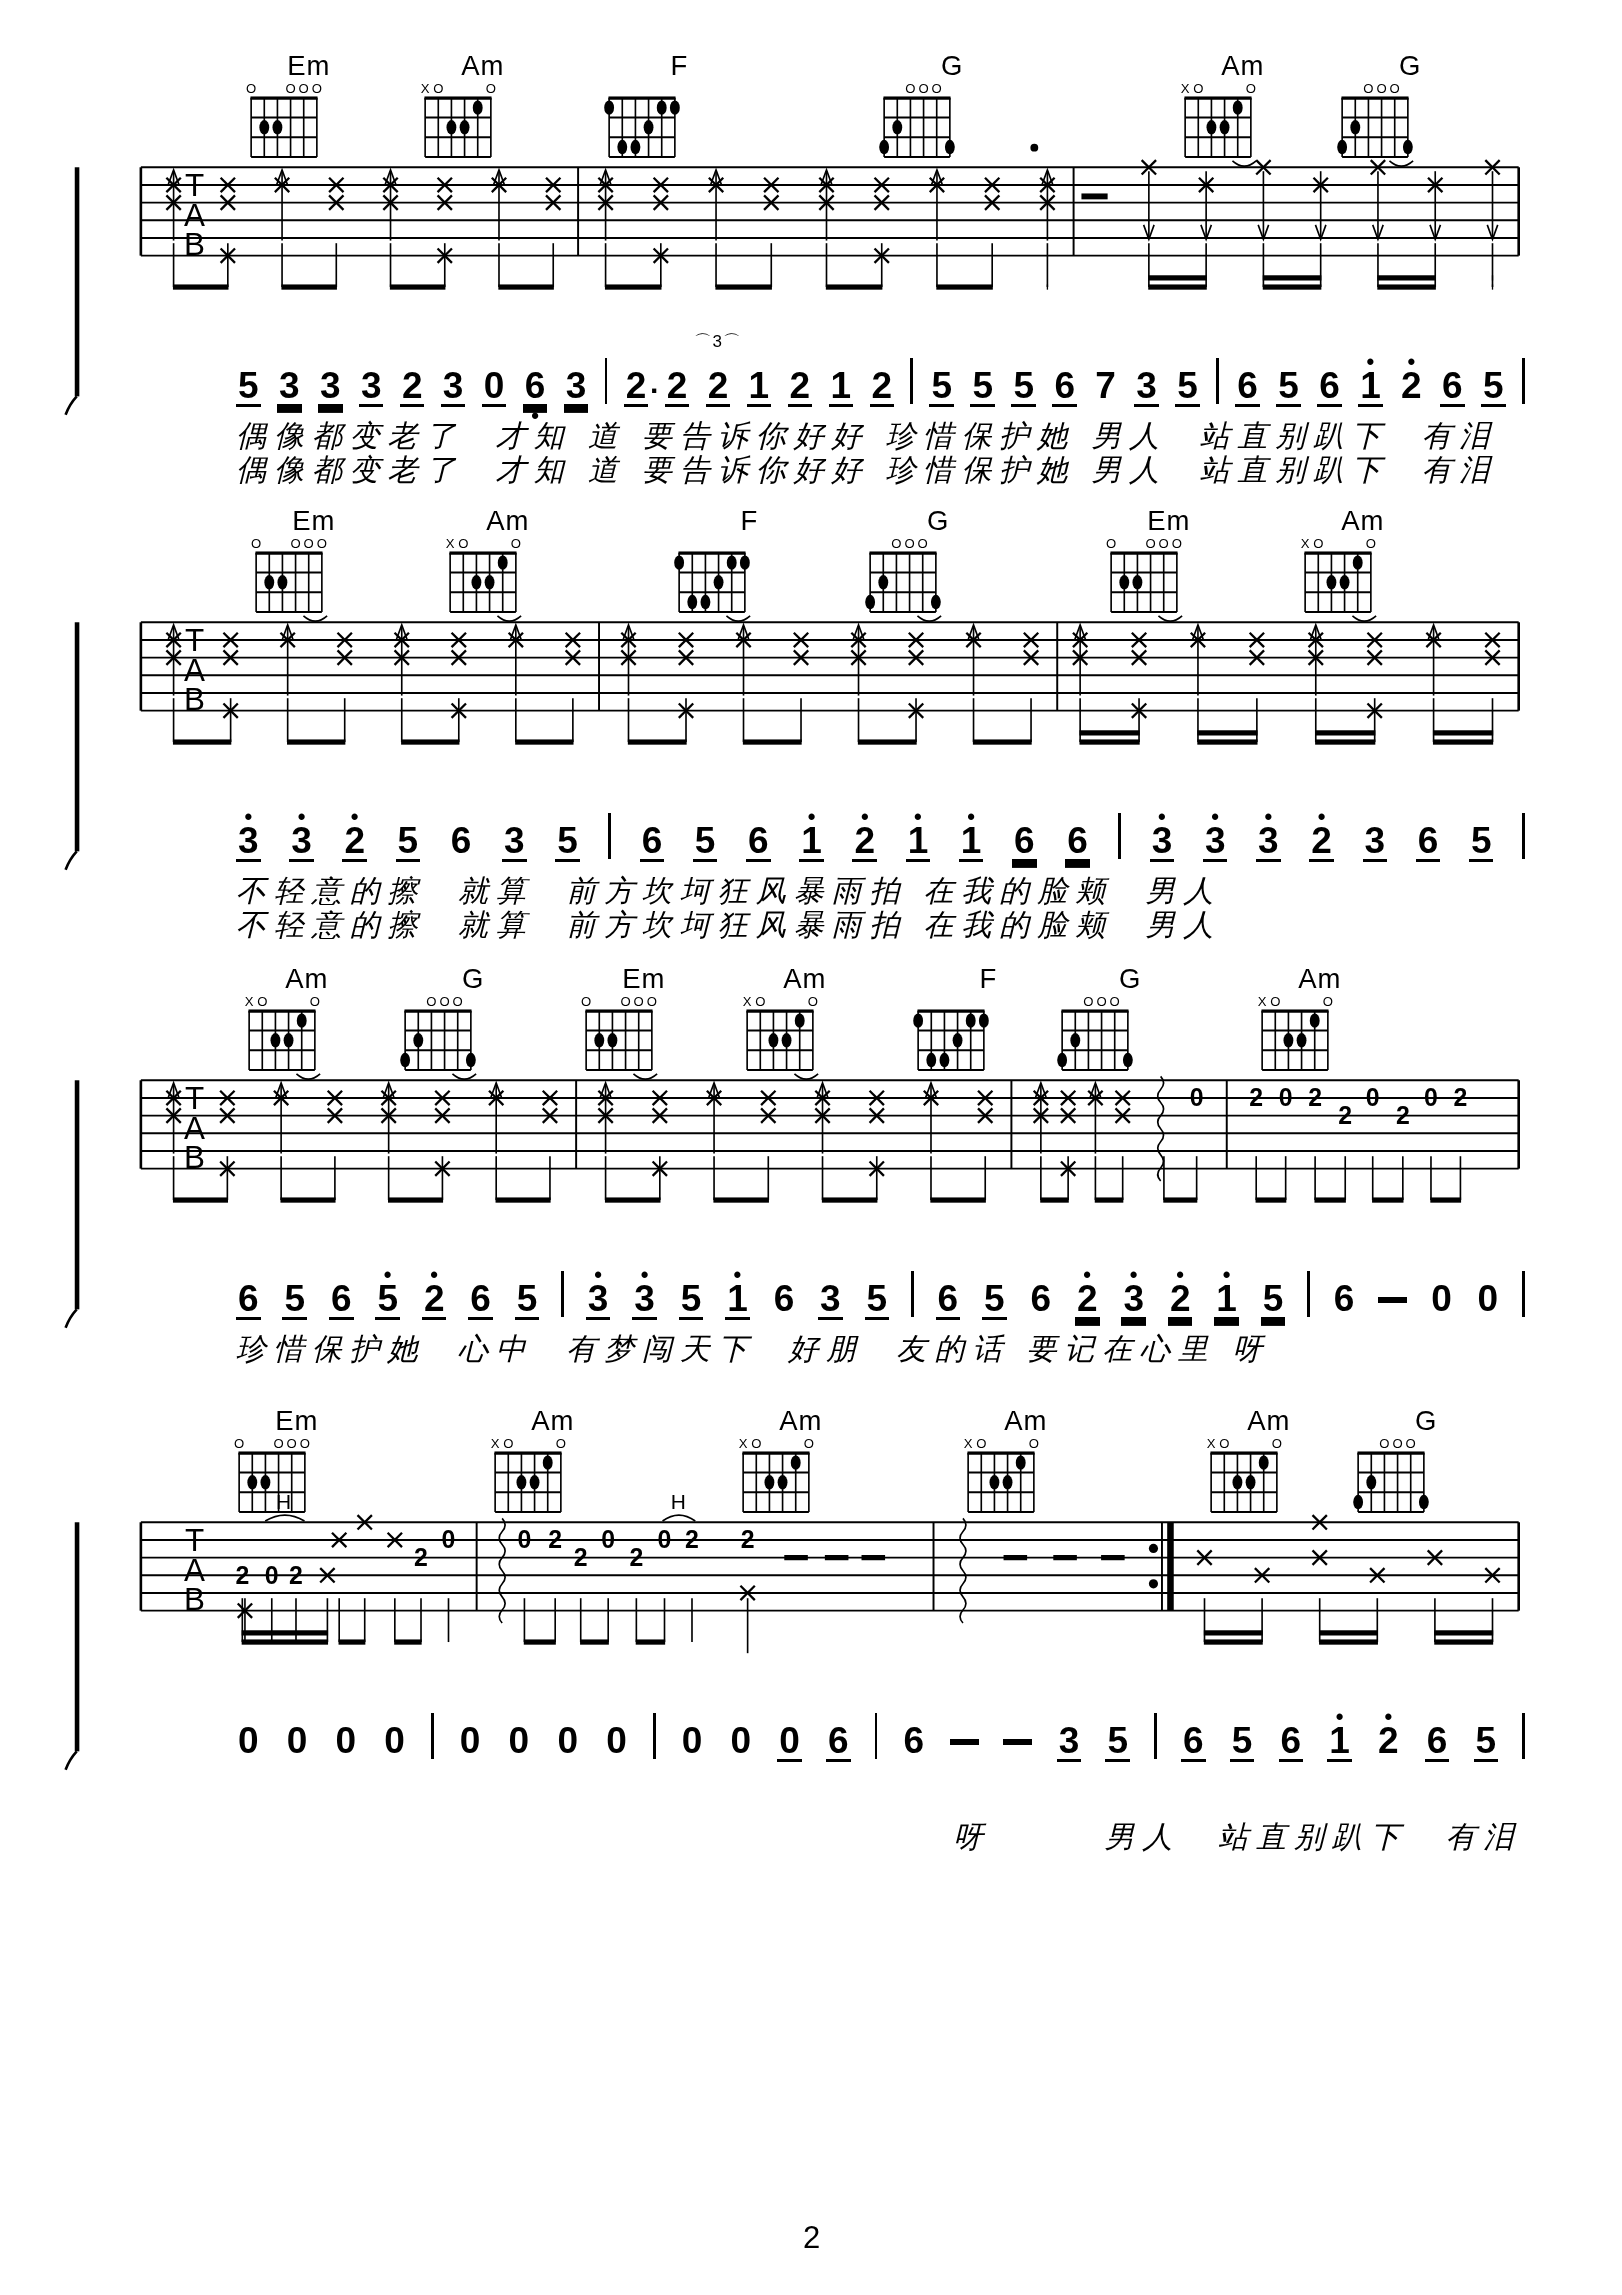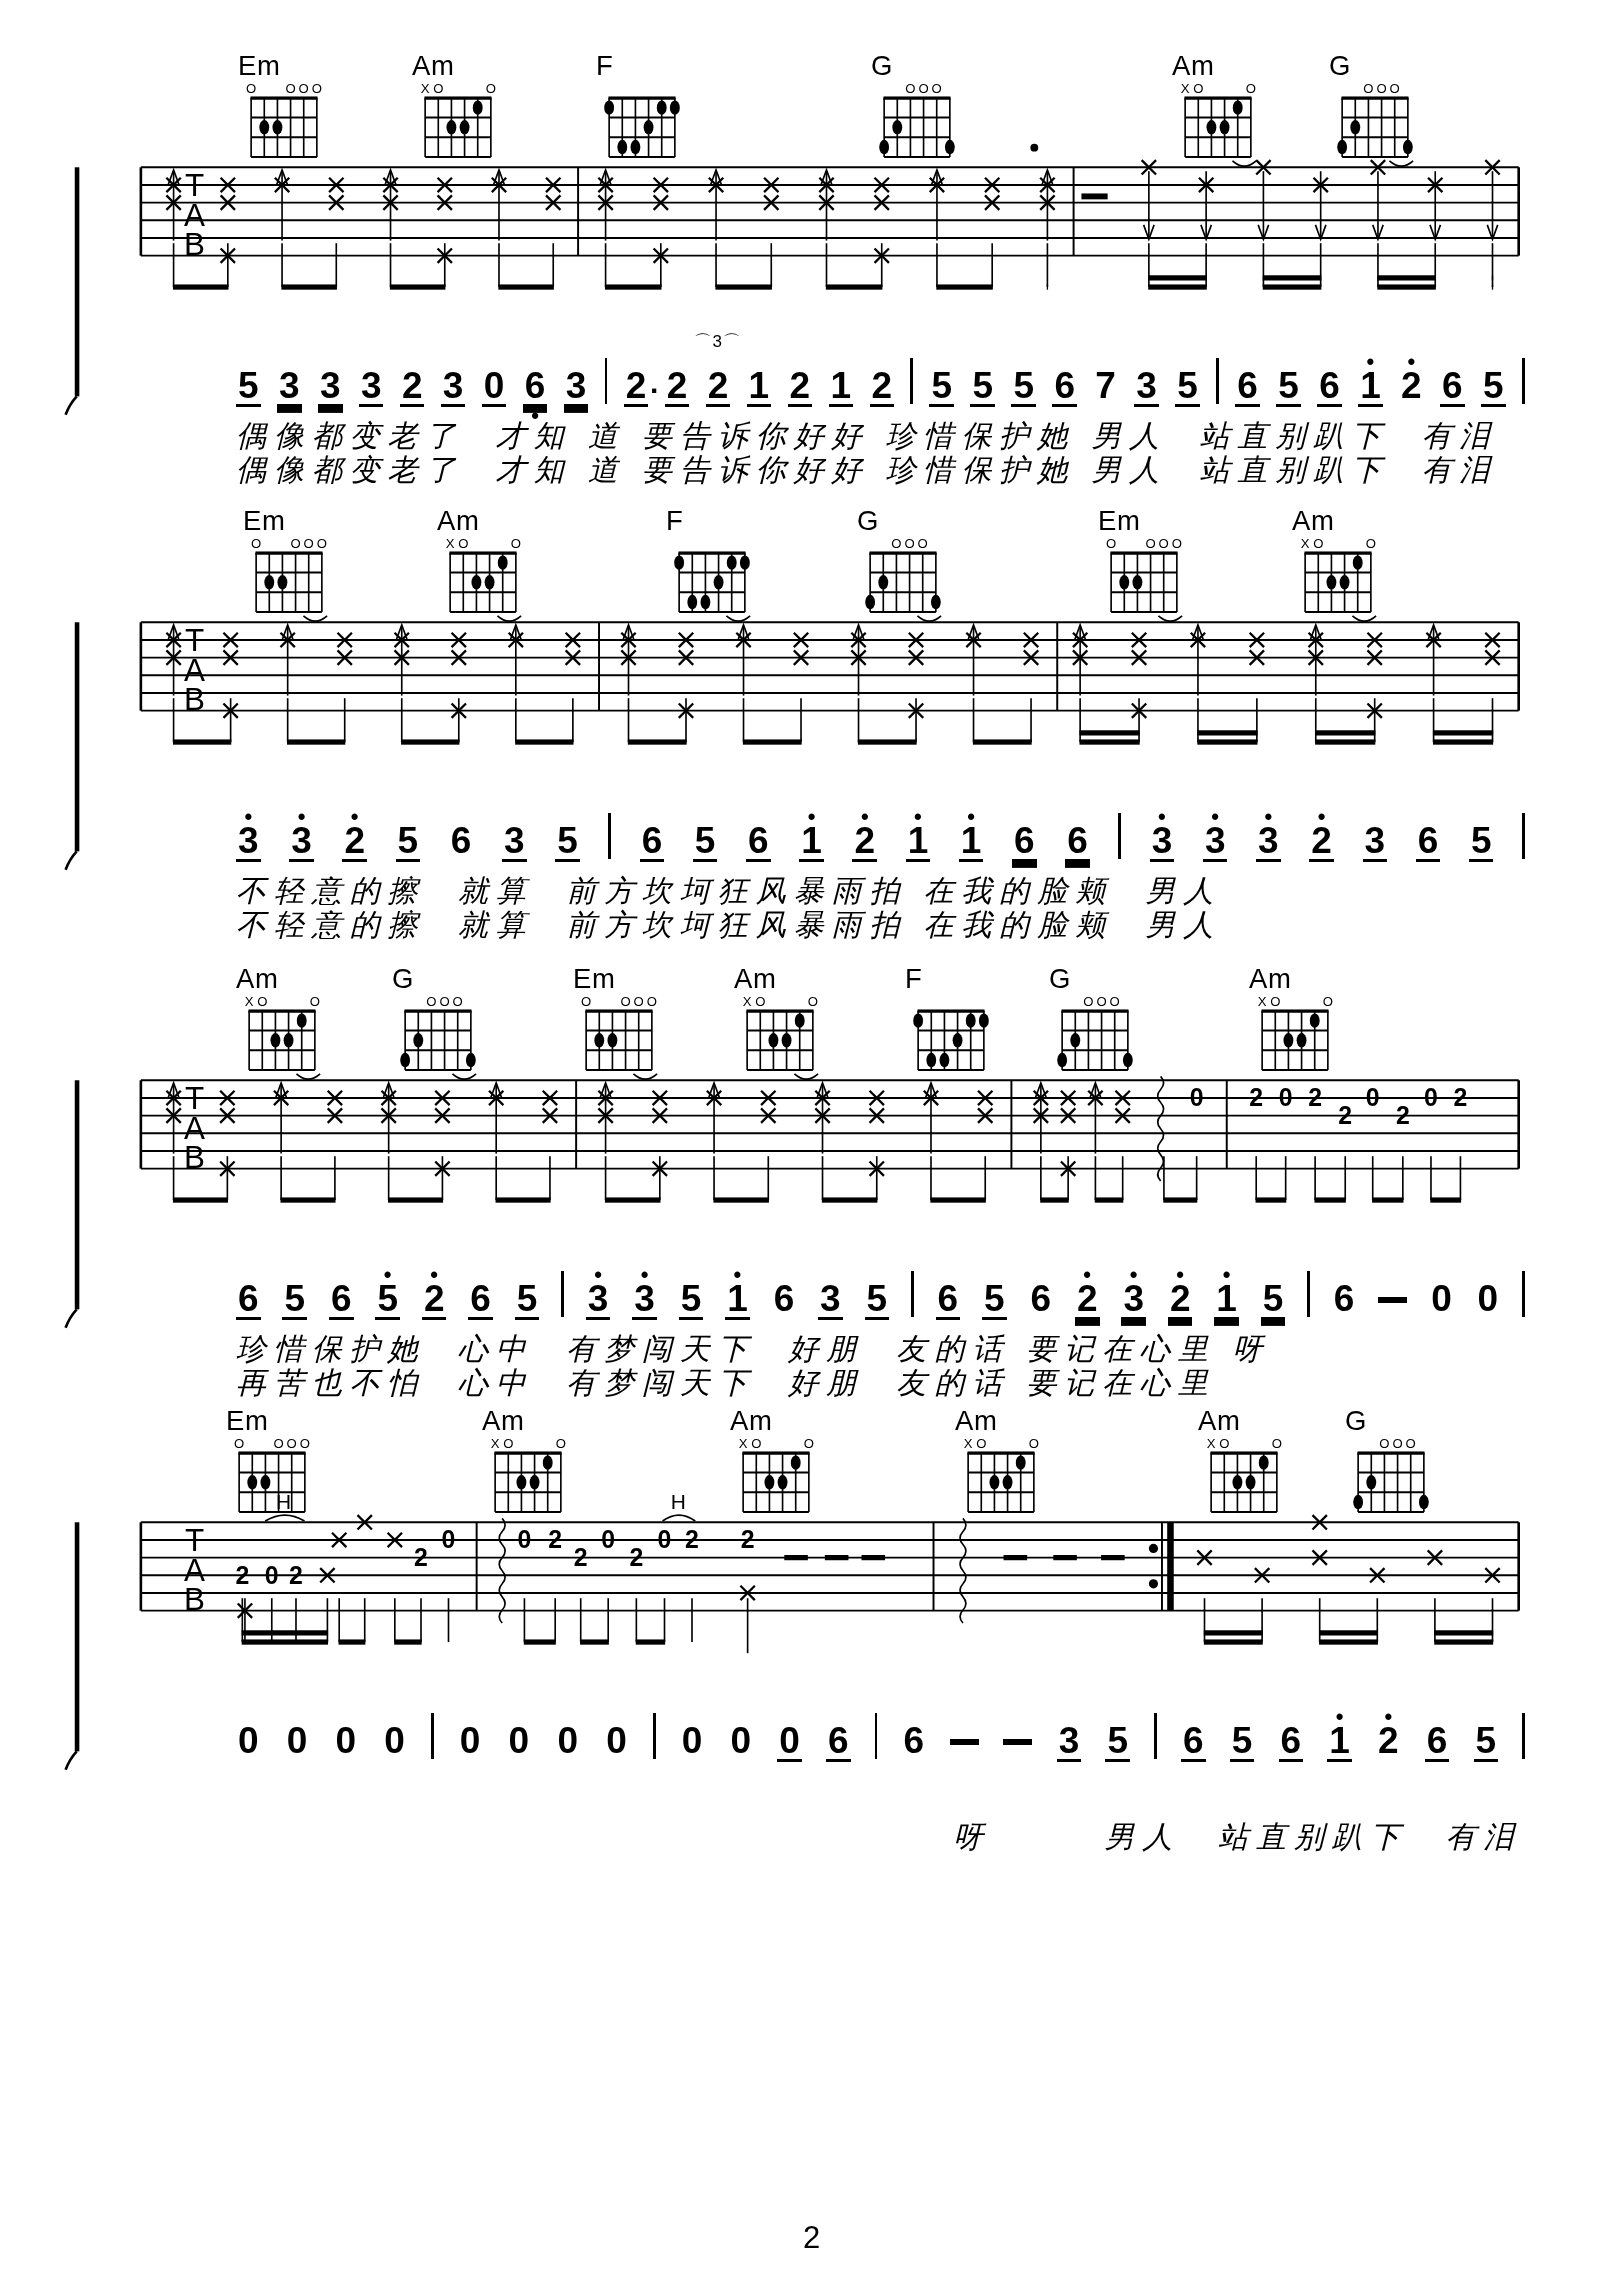--- a/index.html
+++ b/index.html
@@ -1,19 +1,19 @@
 <!DOCTYPE html>
 <html style="font-size:10.5px"><head>
 <meta charset="utf-8">
 <style>
   html,body{margin:0;padding:0;background:#888;}
   #sheet{position:relative;width:1623px;height:2295px;background:#ffffff;margin:0 auto;
          font-family:"Liberation Sans",sans-serif;color:#000;overflow:hidden;}
   
-  .chord{position:absolute;width:92px;text-align:left;}
+  .chord{position:absolute;width:92px;text-align:right;}
   .cname{font-size:27.5px;font-weight:500;line-height:1;margin-bottom:2.6px;letter-spacing:0.7px;}
   
   .melody{position:absolute;display:flex;justify-content:space-between;align-items:flex-end;height:63px;}
   .tok{position:relative;display:flex;flex-direction:column;align-items:center;
        font-size:37px;font-weight:600;line-height:1;}
   .tok b{font-weight:600;line-height:1;padding:0 2px;border-bottom:3.3px solid transparent;}
   .tok.u b{border-bottom:3.3px solid #000;}
   .tok.w b{border-bottom:3.3px solid #000;box-shadow:0 5.9px 0 #000;}
   .hd{position:absolute;top:-15.7px;left:50%;transform:translateX(-50%);font-size:22px;line-height:1;}
   .ld{position:absolute;bottom:-19.6px;left:50%;transform:translateX(-50%);font-size:22px;line-height:1;}
@@ -1187,21 +1187,20 @@
       <div class="dashtok"></div>
       <div class="tok">
         <b>0</b>
       </div>
       <div class="tok">
         <b>0</b>
       </div>
       <div class="bartok"></div>
     </div>
     <div class="lyric" style="left: 236px; top: 1332px;">珍惜保护她  心中  有梦闯天下  好朋  友的话 要记在心里 呀</div>
-    <div class="lyric" style="left: 236px; top: 1366px;">再苦也不怕  心中  有梦闯天下  好朋  友的话 要记在心里</div>
     <div></div>
     <svg width="1499" height="288" style="position: absolute; left: 59px; top: 1483px; pointer-events: none;" viewBox="0 0 2290 440">
       <line x1="125" y1="60" x2="2230" y2="60" stroke="#000000" stroke-width="3"></line>
       <line x1="125" y1="87" x2="2230" y2="87" stroke="#000000" stroke-width="3"></line>
       <line x1="125" y1="114" x2="2230" y2="114" stroke="#000000" stroke-width="3"></line>
       <line x1="125" y1="141" x2="2230" y2="141" stroke="#000000" stroke-width="3"></line>
       <line x1="125" y1="168" x2="2230" y2="168" stroke="#000000" stroke-width="3"></line>
       <line x1="125" y1="195" x2="2230" y2="195" stroke="#000000" stroke-width="3"></line>
       <line x1="125" y1="60" x2="125" y2="195" stroke="#000000" stroke-width="4"></line>
       <line x1="2230" y1="60" x2="2230" y2="195" stroke="#000000" stroke-width="4"></line>

